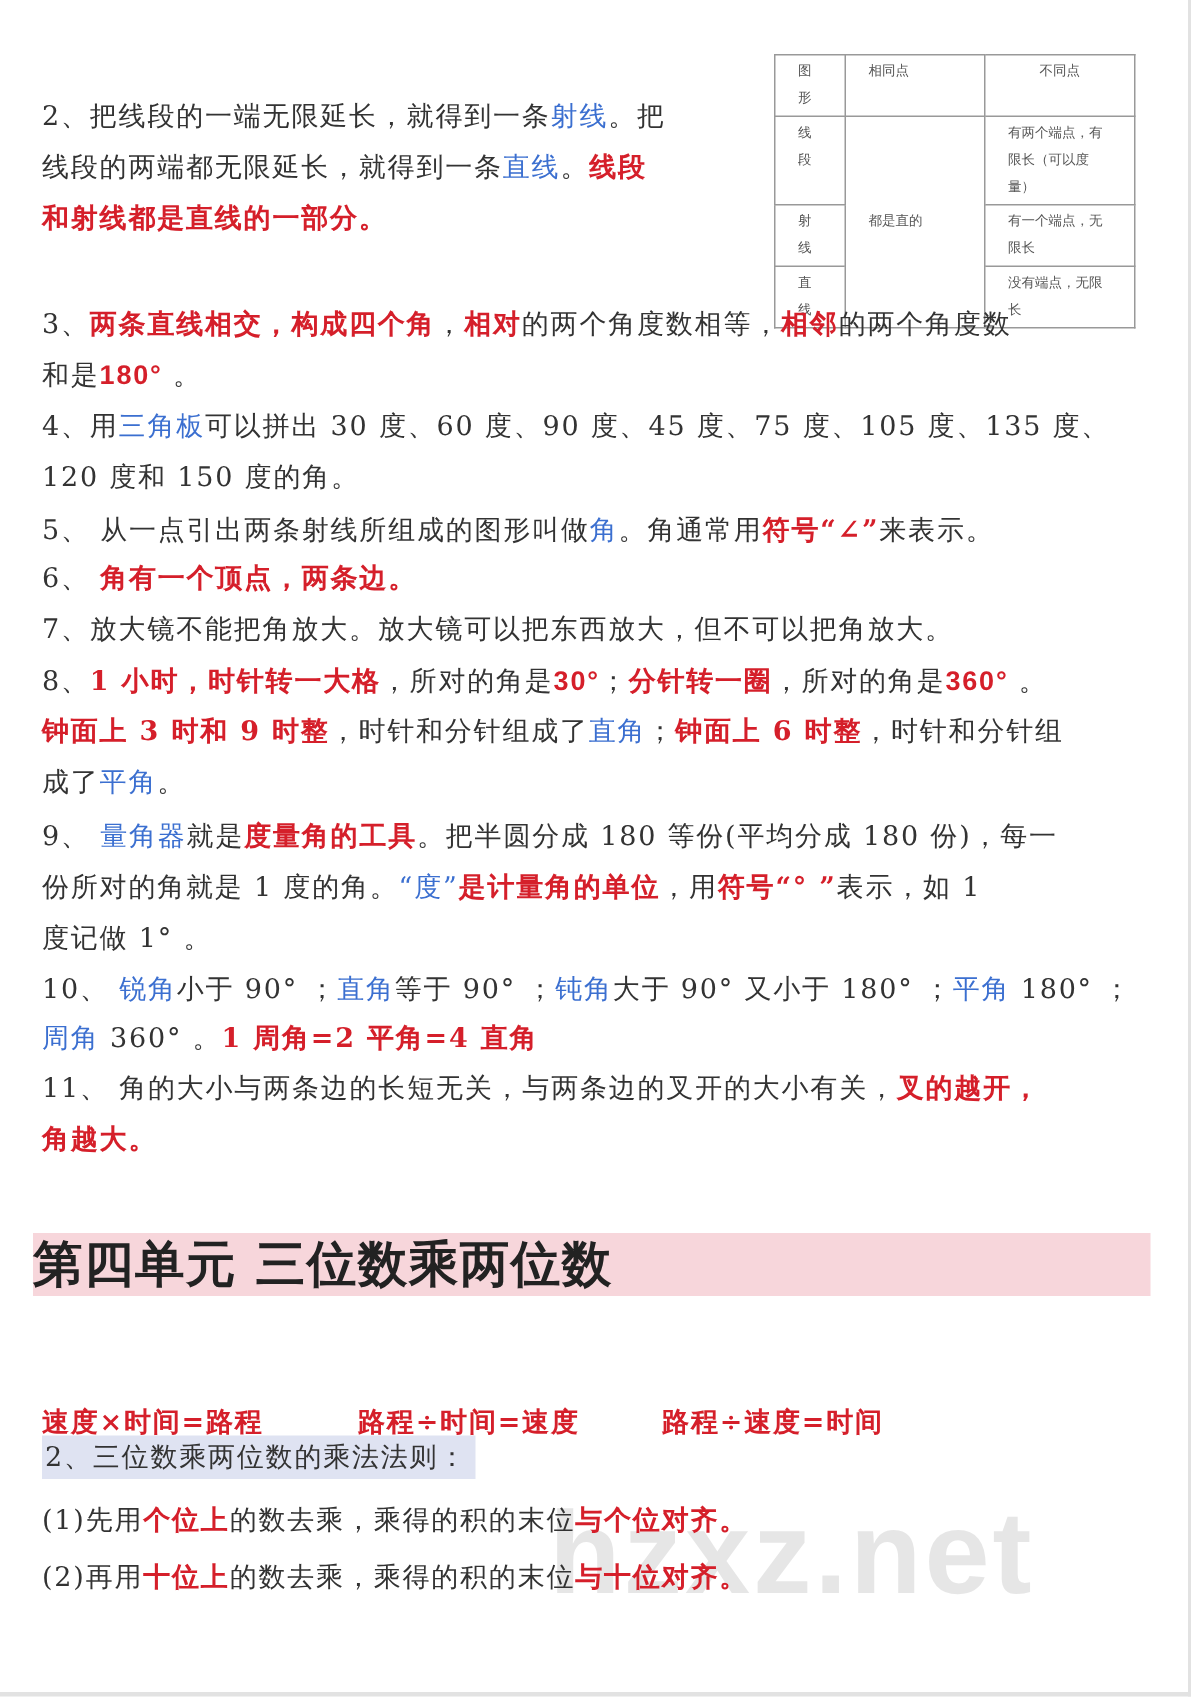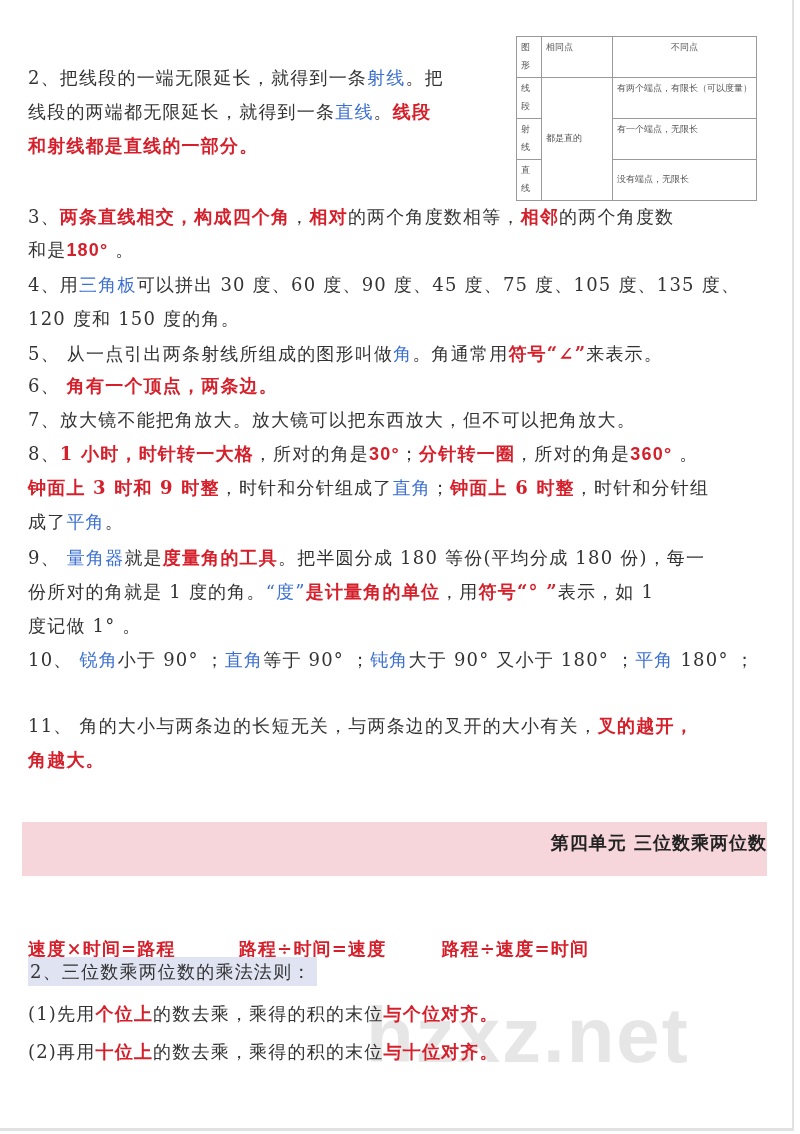--- a/index.html
+++ b/index.html
@@ -15,27 +15,27 @@
     position: absolute; left: 28px; font-size: 18px; line-height: 24px; white-space: nowrap; letter-spacing: 1.2px;
   }
   .r { color: #d51f2a; font-weight: bold; }
   .b { color: #3b6fd0; }
   .num { font-family: "Liberation Sans", sans-serif; }
 
   table.cmp {
     position: absolute; left: 516px; top: 36px; width: 241px; border-collapse: collapse;
     font-size: 9px; color: #555; font-family: "DejaVu Sans", sans-serif;
   }
-  table.cmp td { border: 1.5px solid #999; padding: 2px 4px; vertical-align: top; line-height: 18px; font-family: Liberation Mono, monospace; }
+  table.cmp td { border: 1.5px solid #999; padding: 2px 15px; vertical-align: top; line-height: 18px; }
   table.cmp td.narrow { width: 16px; }
   table.cmp td.mid { width: 62px; }
 
   .unit-banner {
-    position: absolute; left: 22px; top: 822px; width: 745px; height: 54px; background: #f7d6db;
-    text-align: right; font-size: 18px; line-height: 42px; color: #222; font-weight: bold; letter-spacing: 1px;
+    position: absolute; left: 22px; top: 822px; width: 745px; height: 42px; background: #f7d6db;
+    text-align: left; font-size: 33px; line-height: 42px; color: #222; font-weight: bold; letter-spacing: 1px;
   }
   .hl { background: #dfe3f2; padding: 4px 6px 4px 2px; }
   .watermark-net {
     position: absolute; left: 366px; top: 990px; font-family: "Liberation Sans", sans-serif;
     font-size: 78px; font-weight: bold; color: rgba(200,200,200,0.45); letter-spacing: 2px;
   }
 </style>
 </head>
 <body>
 
@@ -108,20 +108,23 @@
     <span>9、   </span><span class="b">量角器</span><span>就是</span><span class="r">度量角的工具</span><span>。把半圆分成 180 等份(平均分成 180 份)，每一</span>
   </div>
   <div class="line" style="top:580px;">
     <span>份所对的角就是 1 度的角。</span><span class="b">“度”</span><span class="r">是计量角的单位</span><span>，用</span><span class="r">符号“° ”</span><span>表示，如 1</span>
   </div>
   <div class="line" style="top:614px;">度记做 1° 。</div>
 
   <div class="line" style="top:648px;">
     <span>10、 </span><span class="b">锐角</span><span>小于 90° ；</span><span class="b">直角</span><span>等于 90° ；</span><span class="b">钝角</span><span>大于 90° 又小于 180° ；</span><span class="b">平角</span><span> 180° ；</span>
   </div>
+  <div class="line" style="top:681px;">
+    <span class="b">周角</span><span> 360° 。</span><span class="r">1 周角=2 平角=4 直角</span>
+  </div>
 
   <div class="line" style="top:714px;">
     <span>11、  角的大小与两条边的长短无关，与两条边的叉开的大小有关，</span><span class="r">叉的越开，</span>
   </div>
   <div class="line r" style="top:748px;">角越大。</div>
 
   <div class="unit-banner">第四单元  三位数乘两位数</div>
 
   <div class="line r" style="top:922px;margin-top:15px;">
     <span>速度×时间=路程</span>

